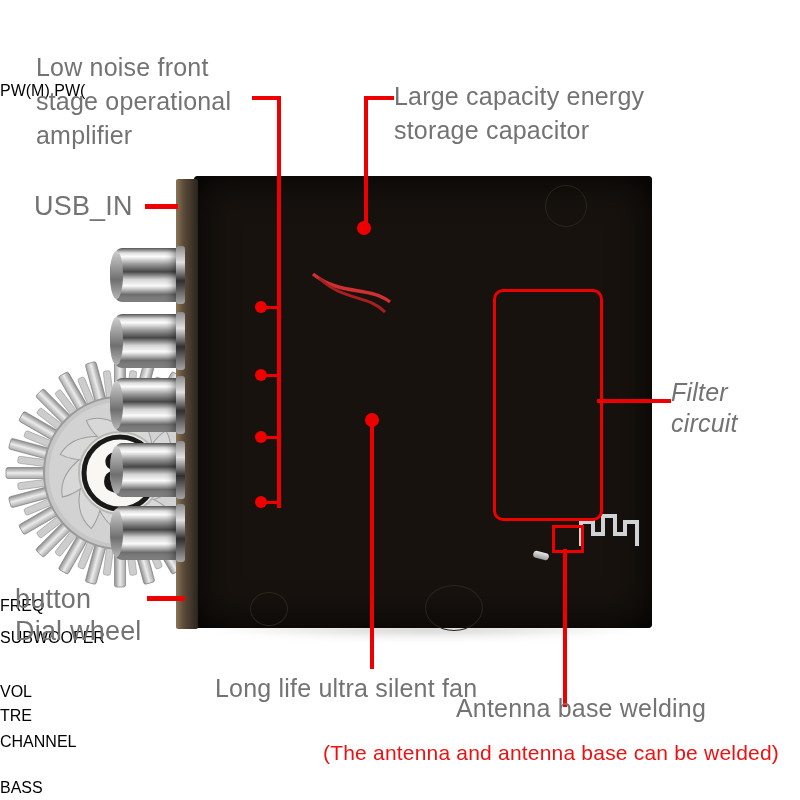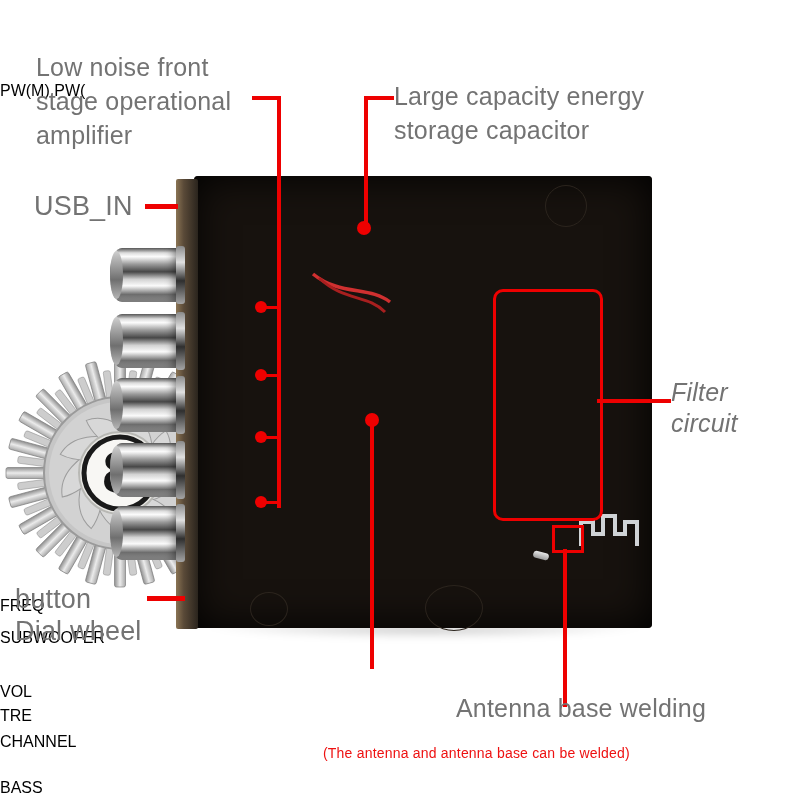--- a/index.html
+++ b/index.html
@@ -2,21 +2,21 @@
 <html><head>
 <meta charset="utf-8">
 <style>
   html,body{margin:0;padding:0;background:#fff;}
   #canvas{position:relative;width:800px;height:800px;background:#ffffff;overflow:hidden;
           font-family:"Liberation Sans",sans-serif;}
   .abs{position:absolute;}
   
   .lbl{position:absolute;color:#737373;font-size:25px;line-height:34px;letter-spacing:.2px;z-index:60;}
   .lbl.big{font-size:27px;}
-  .lbl.red-note{color:#ee1111;font-size:14px;line-height:26px;}
+  .lbl.red-note{color:#ee1111;font-size:21px;line-height:26px;}
   
   .rl{position:absolute;background:#ee0000;z-index:55;}
   .rdot{position:absolute;background:#ee0000;border-radius:50%;z-index:55;}
   .rbox{position:absolute;border:3px solid #ee0000;background:transparent;z-index:55;}
   
   .pcb{position:absolute;left:194px;top:176px;width:458px;height:452px;background:#17120e;
        border-radius:4px;box-shadow:inset 0 0 40px #000;z-index:1;}
   .panel{position:absolute;left:176px;top:179px;width:22px;height:450px;z-index:3;
        background:linear-gradient(90deg,#8a7454 0%,#5a4a38 35%,#2a241d 100%);border-radius:2px;}
   .shadow{position:absolute;left:200px;top:626px;width:450px;height:14px;z-index:0;
@@ -383,19 +383,20 @@
   </div>
   <div class="lbl big" style="left:34px;top:189px;">USB_IN</div>
   <div class="lbl" style="left:671px;top:377px;line-height:31px;font-style:italic;">
     <div>Filter</div>
     <div>circuit</div>
   </div>
   <div class="lbl big" style="left:15px;top:583px;line-height:32px;">
     <div>button</div>
     <div>Dial wheel</div>
   </div>
+  <div class="lbl" style="left:215px;top:671px;">Long life ultra silent fan</div>
   <div class="lbl" style="left:456px;top:691px;">Antenna base welding</div>
   <div class="lbl red-note" style="left:323px;top:740px;">(The antenna and antenna base can be welded)</div>
 
   
   
 
 </div>
 
 </body></html>

